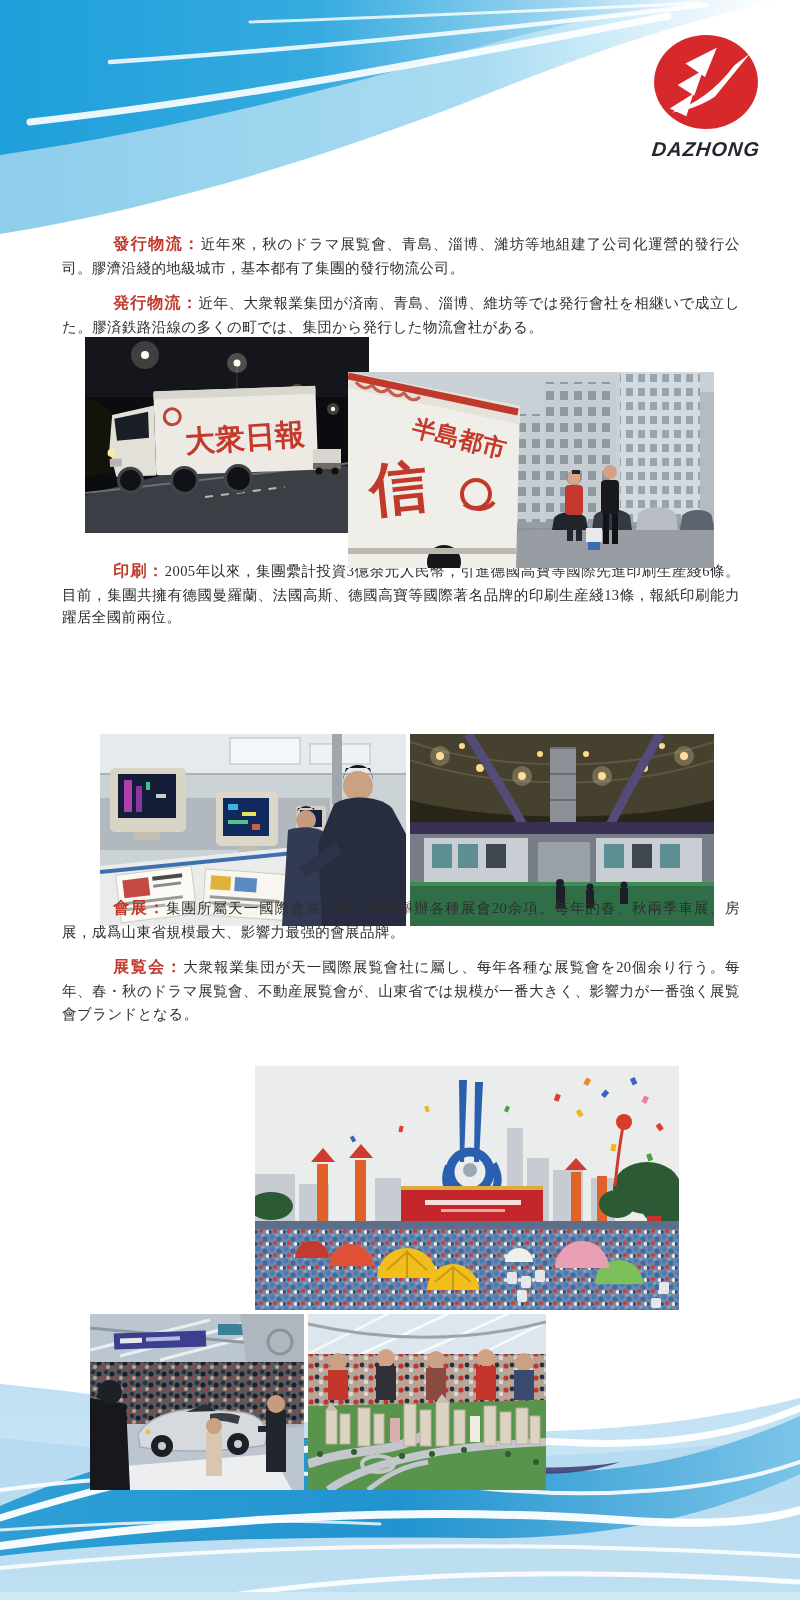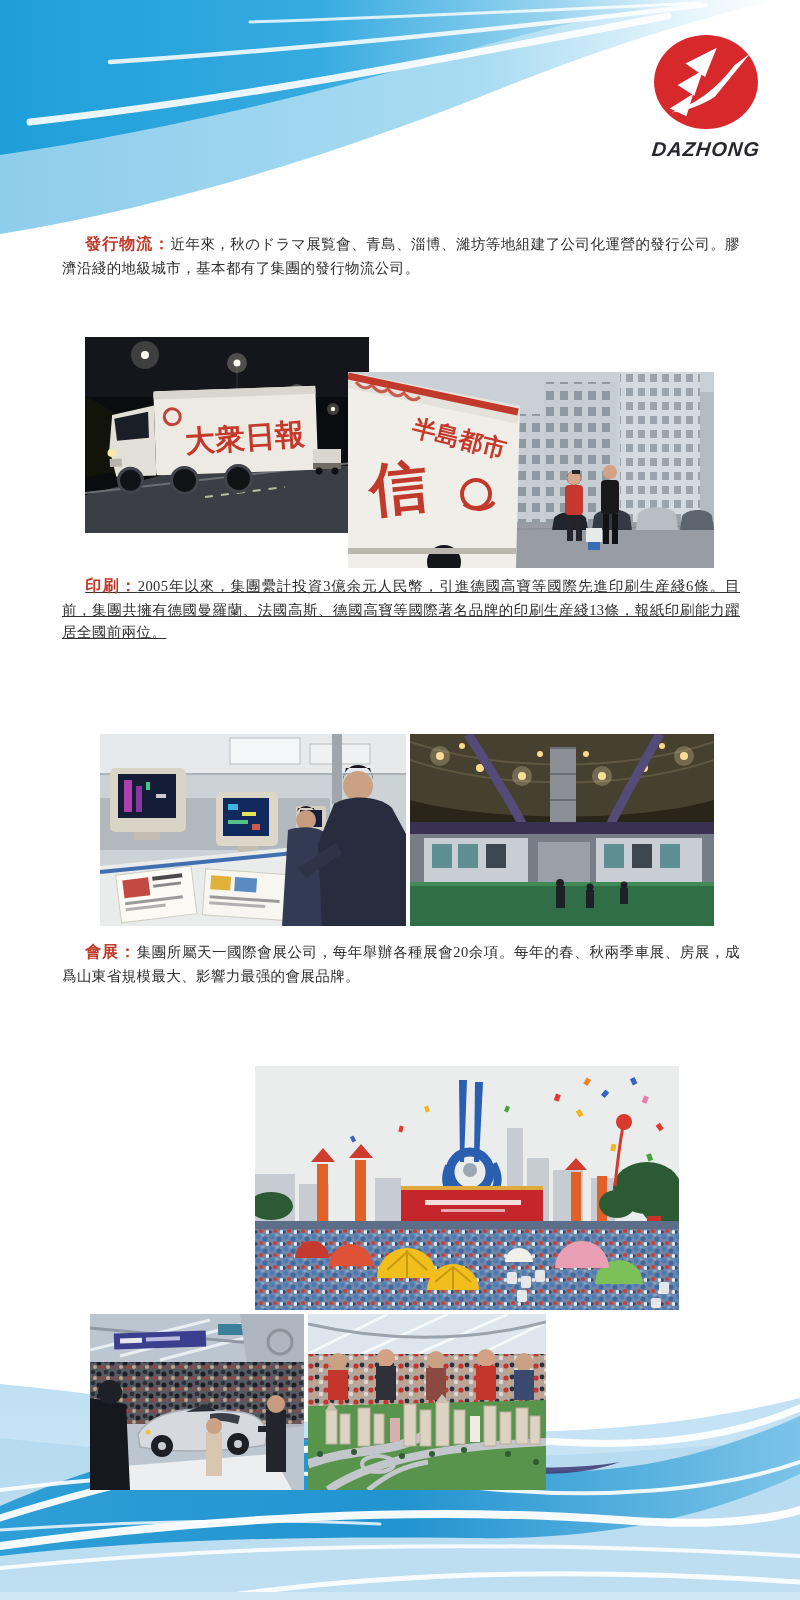--- a/index.html
+++ b/index.html
@@ -5,21 +5,21 @@
   html,body{margin:0;padding:0;background:#ffffff;}
   .page{position:relative;width:800px;height:1600px;background:#ffffff;overflow:hidden;
         font-family:"Liberation Serif", serif;color:#303030;}
   .deco{position:absolute;left:0;z-index:0;}
   .logo{position:absolute;left:648px;top:34px;width:116px;z-index:3;text-align:center;}
   .logo-word{font-family:"Liberation Sans", sans-serif;font-weight:700;font-style:italic;
              font-size:20px;letter-spacing:1px;color:#26262e;margin-top:2px;transform:skewX(-6deg);}
   .text-section{position:absolute;left:62px;width:678px;z-index:2;}
   .para{margin:0 0 12px 0;font-size:14.5px;line-height:1.55;text-align:justify;
         text-indent:1.6em;letter-spacing:0.4px;color:#2f2f2f;}
-  .para .hd{color:#bf3a2b;font-weight:700;font-size:16px;letter-spacing:1px;}
+  .para .hd{color:#bf3a2b;font-weight:700;font-size:16px;letter-spacing:1px;margin-left:28px;}
   .photo{position:absolute;z-index:2;display:block;}
   .photo svg{display:block;}
 </style>
 </head>
 <body>
 
 <div class="page">
 
   <div class="deco" style="top:0;">
     <svg width="800" height="240" viewBox="0 0 800 240">
@@ -51,20 +51,21 @@
       <path d="M34,30 L66,14 L54,44 Z" fill="#ffffff"></path>
       <path d="M26,52 L52,37 L43,63 Z" fill="#ffffff"></path>
       <path d="M18,76 L42,61 L35,84 Z" fill="#ffffff"></path>
       <path d="M20,80 C44,72 66,56 84,32 L100,20 L64,64 C50,73 34,79 20,80 Z" fill="#ffffff"></path>
     </svg>
     <div class="logo-word">DAZHONG</div>
   </div>
 
   <div class="text-section" style="top:232px;">
     <p class="para"><span class="hd">發行物流：</span><span>近年來，秋のドラマ展覧會、青島、淄博、濰坊等地組建了公司化運營的發行公司。膠濟沿綫的地級城市，基本都有了集團的發行物流公司。</span></p>
+    <p class="para"><span class="hd">発行物流：</span><span>近年、大衆報業集団が済南、青島、淄博、維坊等では発行會社を相継いで成立した。膠済鉄路沿線の多くの町では、集団から発行した物流會社がある。</span></p>
   </div>
 
   <div class="photo" style="left:85px;top:337px;z-index:2;">
     <svg width="284" height="196" viewBox="0 0 284 196">
       <rect width="284" height="196" fill="#0b0c10"></rect>
       <rect width="284" height="60" fill="#14161c"></rect>
       <path d="M0,158 L140,122 L284,130 L284,196 L0,196 Z" fill="#3b3e44"></path>
       <path d="M0,156 L284,124" stroke="#6b6e74" stroke-width="2" fill="none"></path>
       <path d="M120,160 L200,150" stroke="#b9b9a6" stroke-width="2" stroke-dasharray="8 8" fill="none"></path>
       <path d="M0,60 C30,70 50,95 60,130 L0,140 Z" fill="#121409"></path>
@@ -145,21 +146,21 @@
         <circle cx="262" cy="100" r="7" fill="#d3a184"></circle>
         <rect x="253" y="108" width="18" height="34" rx="4" fill="#17191d"></rect>
         <rect x="255" y="142" width="6" height="30" fill="#101216"></rect>
           <rect x="264" y="142" width="6" height="30" fill="#101216"></rect>
         <rect x="238" y="156" width="16" height="14" fill="#e8e9ea"></rect>
           <rect x="240" y="170" width="12" height="8" fill="#3a6db0"></rect>
       </g>
     </svg>
   </div>
 
-  <div class="text-section" style="top:574px;text-decoration:underline;">
+  <div class="text-section" style="top:559px;">
     <p class="para"><span class="hd">印刷：</span><span>2005年以來，集團纍計投資3億余元人民幣，引進德國高寶等國際先進印刷生産綫6條。目前，集團共擁有德國曼羅蘭、法國高斯、德國高寶等國際著名品牌的印刷生産綫13條，報紙印刷能力躍居全國前兩位。</span></p>
   </div>
 
   <div class="photo" style="left:100px;top:734px;">
     <svg width="306" height="192" viewBox="0 0 306 192">
       <rect width="306" height="192" fill="#ccd3d7"></rect>
       <rect width="306" height="40" fill="#e6eaec"></rect>
       <rect x="130" y="4" width="70" height="26" fill="#f4f7f8" stroke="#b5bcc2"></rect>
       <rect x="210" y="10" width="60" height="20" fill="#eef2f3" stroke="#b5bcc2"></rect>
       <line x1="0" y1="40" x2="306" y2="40" stroke="#aab1b7" stroke-width="2"></line>
@@ -264,22 +265,23 @@
         <rect x="146" y="152" width="9" height="22"></rect>
           <circle cx="150" cy="149" r="4"></circle>
         <rect x="176" y="156" width="8" height="18"></rect>
           <circle cx="180" cy="153" r="3.5"></circle>
         <rect x="210" y="154" width="8" height="16"></rect>
           <circle cx="214" cy="151" r="3.5"></circle>
       </g>
     </svg>
   </div>
 
-  <div class="text-section" style="top:940px;">
+  <div class="text-section" style="top:896px;">
     <p class="para"><span class="hd">會展：</span><span>集團所屬天一國際會展公司，每年舉辦各種展會20余項。每年的春、秋兩季車展、房展，成爲山東省規模最大、影響力最强的會展品牌。</span></p>
+    <p class="para"><span class="hd">展覧会：</span><span>大衆報業集団が天一國際展覧會社に屬し、每年各種な展覧會を20個余り行う。每年、春・秋のドラマ展覧會、不動産展覧會が、山東省では規模が一番大きく、影響力が一番強く展覧會ブランドとなる。</span></p>
   </div>
 
   <div class="photo" style="left:255px;top:1066px;">
     <svg width="424" height="244" viewBox="0 0 424 244">
       <defs>
         <pattern id="crowdBlue" width="14" height="12" patternUnits="userSpaceOnUse">
           <rect width="14" height="12" fill="#6f87a8"></rect>
           <circle cx="3" cy="3" r="2.4" fill="#4a7ab8"></circle>
             <circle cx="10" cy="5" r="2.6" fill="#3d6aa0"></circle>
           <circle cx="6" cy="9" r="2.1" fill="#d23b30"></circle>

